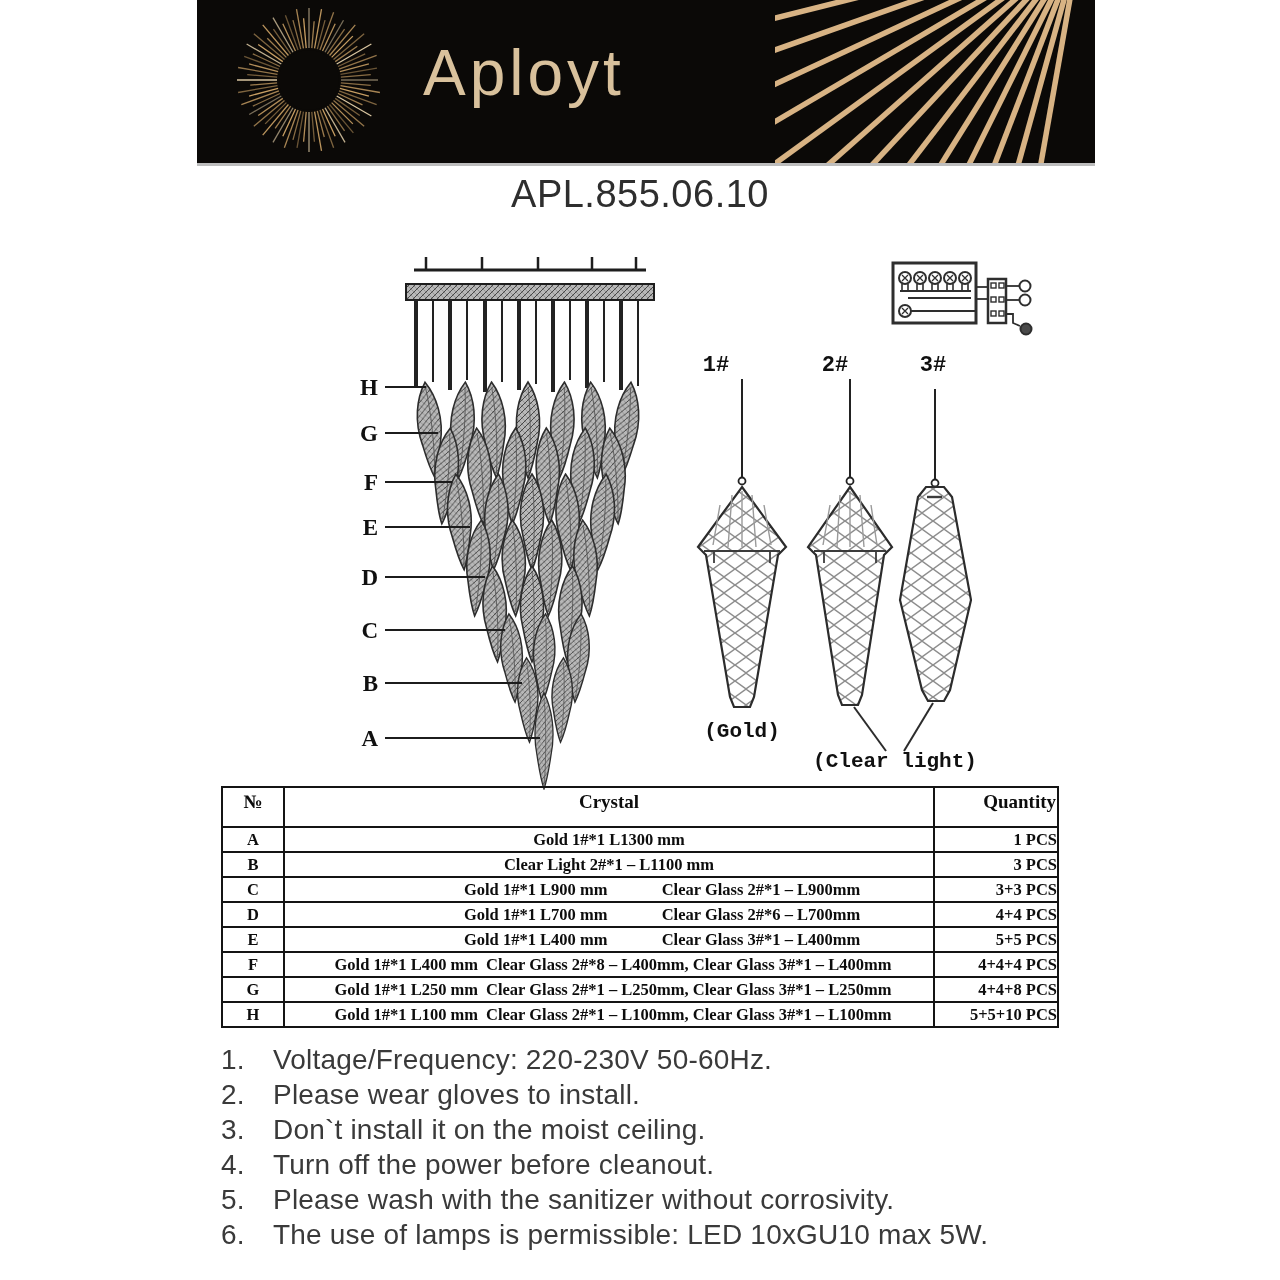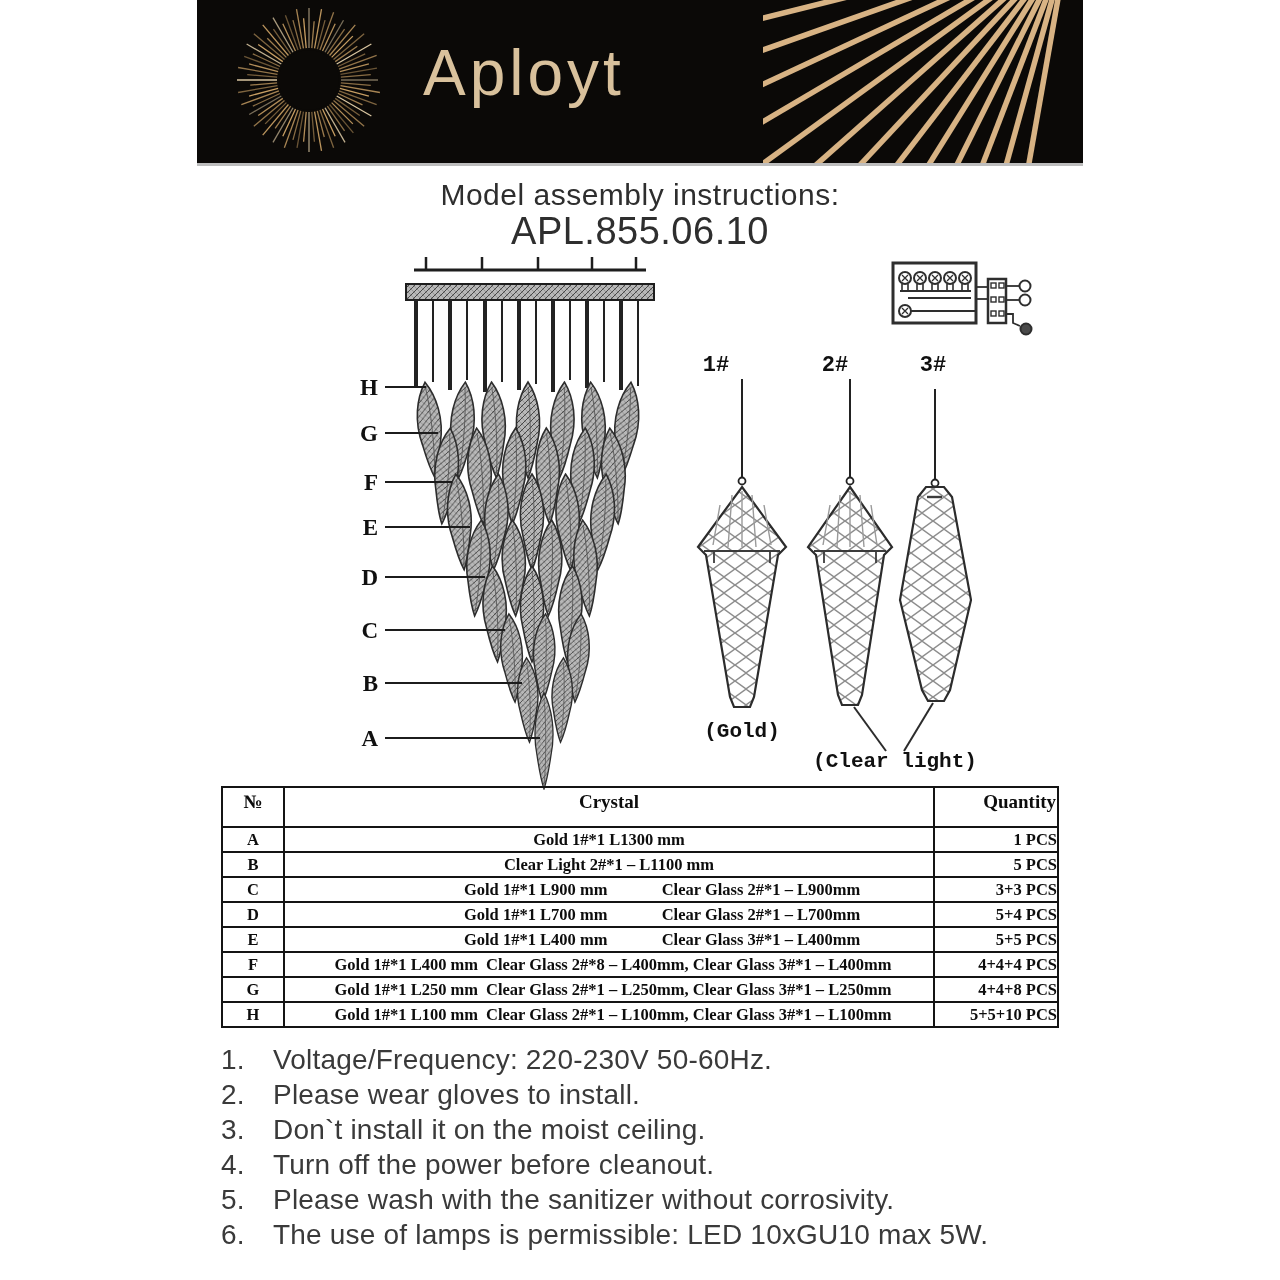--- a/index.html
+++ b/index.html
@@ -1,21 +1,21 @@
 <!DOCTYPE html>
 <html><head>
 <meta charset="utf-8">
 <style>
   html,body{margin:0;padding:0;background:#fff;}
   .page{position:relative;width:1280px;height:1280px;background:#ffffff;overflow:hidden;
         font-family:"Liberation Sans",sans-serif;}
 
   
   .banner{position:absolute;left:197px;top:0;width:886px;height:163px;background:#0b0907;
-          overflow:hidden;border-bottom:3px solid #bdbdbd;}
+          overflow:hidden;border-bottom:3px solid #bdbdbd;padding-left:12px;}
   .sunburst{position:absolute;left:26px;top:-6px;}
   .brand-name{position:absolute;left:226px;top:36px;font-size:64px;font-weight:300;
               letter-spacing:4px;color:#d9c19c;}
   .fan{position:absolute;right:0;top:0;}
 
   
   .title-block{position:absolute;left:0;top:176px;width:1280px;text-align:center;color:#2e2e2e;}
   .title-line1{font-size:30px;line-height:37px;letter-spacing:0.5px;}
   .title-line2{font-size:38px;line-height:36px;letter-spacing:0.5px;}
 
@@ -144,21 +144,20 @@
           <line x1="305" y1="-58" x2="-131.86917696247156" y2="259.40403623793554" stroke="#d8b384" stroke-width="5.5"></line>
           <line x1="305" y1="-58" x2="-160.27974663842383" y2="216.07071599878037" stroke="#d8b384" stroke-width="5.5"></line>
           <line x1="305" y1="-58" x2="-184.406204999791" y2="170.21386133997774" stroke="#d8b384" stroke-width="5.5"></line>
           <line x1="305" y1="-58" x2="-204.0264051897763" y2="122.25570398623643" stroke="#d8b384" stroke-width="5.5"></line>
           <line x1="305" y1="-58" x2="-218.95969218903815" y2="72.63782362382057" stroke="#d8b384" stroke-width="5.5"></line>
         </g>
     </svg>
   </div>
 
   <div class="title-block">
-    <div class="title-line1">Model assembly instructions:</div>
     <div class="title-line2">APL.855.06.10</div>
   </div>
 
   <svg class="chandelier-svg" width="340" height="540" viewBox="0 0 340 540">
     <defs>
       <pattern id="hatch" width="6" height="6" patternUnits="userSpaceOnUse">
         <rect width="6" height="6" fill="#b8b8b8"></rect>
         <path d="M0,6 L6,0" stroke="#474747" stroke-width="1"></path>
         <path d="M0,0 L6,6" stroke="#8b8b8b" stroke-width="0.8"></path>
       </pattern>
@@ -371,31 +370,31 @@
       </thead>
       <tbody id="parts-body">
           <tr>
             <td class="no">A</td>
             <td class="crystal"><span class="p1">Gold 1#*1 L1300 mm</span></td>
             <td class="qty">1 PCS</td>
           </tr>
           <tr>
             <td class="no">B</td>
             <td class="crystal"><span class="p1">Clear Light 2#*1 – L1100 mm</span></td>
-            <td class="qty">5 PCS</td>
+            <td class="qty">3 PCS</td>
           </tr>
           <tr>
             <td class="no">C</td>
             <td class="crystal"><span class="p1 spread">Gold 1#*1 L900 mm</span><span class="p2">Clear Glass 2#*1 – L900mm</span></td>
             <td class="qty">3+3 PCS</td>
           </tr>
           <tr>
             <td class="no">D</td>
-            <td class="crystal"><span class="p1 spread">Gold 1#*1 L700 mm</span><span class="p2">Clear Glass 2#*1 – L700mm</span></td>
-            <td class="qty">5+4 PCS</td>
+            <td class="crystal"><span class="p1 spread">Gold 1#*1 L700 mm</span><span class="p2">Clear Glass 2#*6 – L700mm</span></td>
+            <td class="qty">4+4 PCS</td>
           </tr>
           <tr>
             <td class="no">E</td>
             <td class="crystal"><span class="p1 spread">Gold 1#*1 L400 mm</span><span class="p2">Clear Glass 3#*1 – L400mm</span></td>
             <td class="qty">5+5 PCS</td>
           </tr>
           <tr>
             <td class="no">F</td>
             <td class="crystal"><span class="p1">Gold 1#*1 L400 mm</span><span class="p2">Clear Glass 2#*8 – L400mm, Clear Glass 3#*1 – L400mm</span></td>
             <td class="qty">4+4+4 PCS</td>

